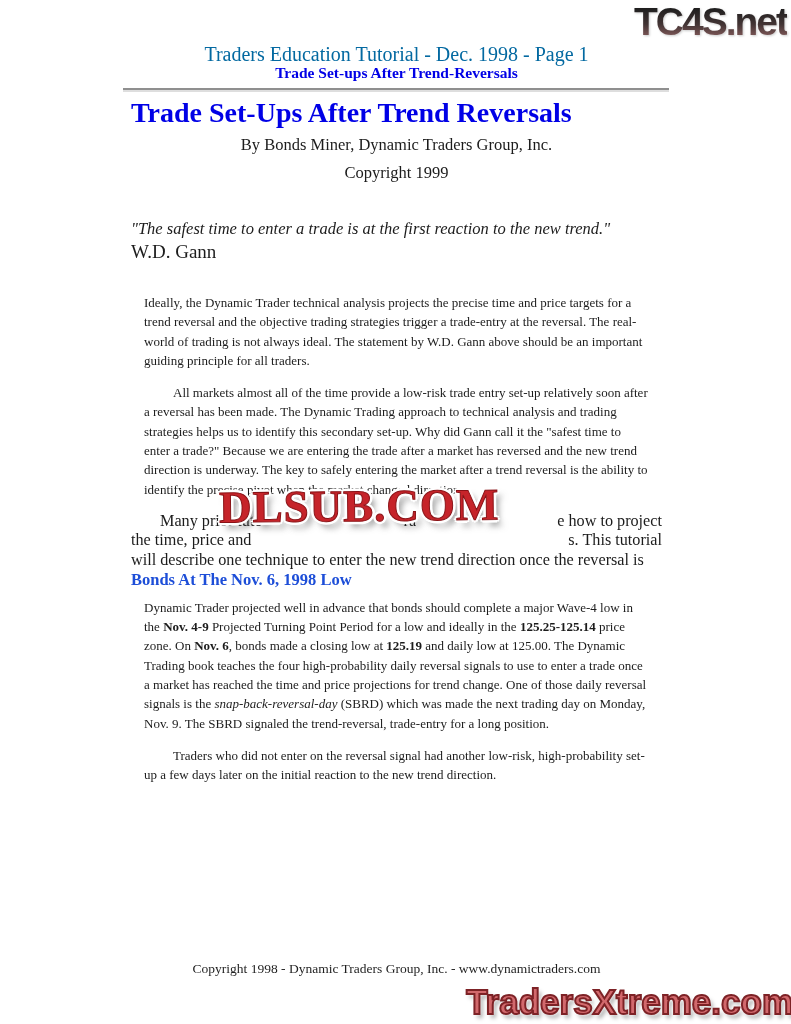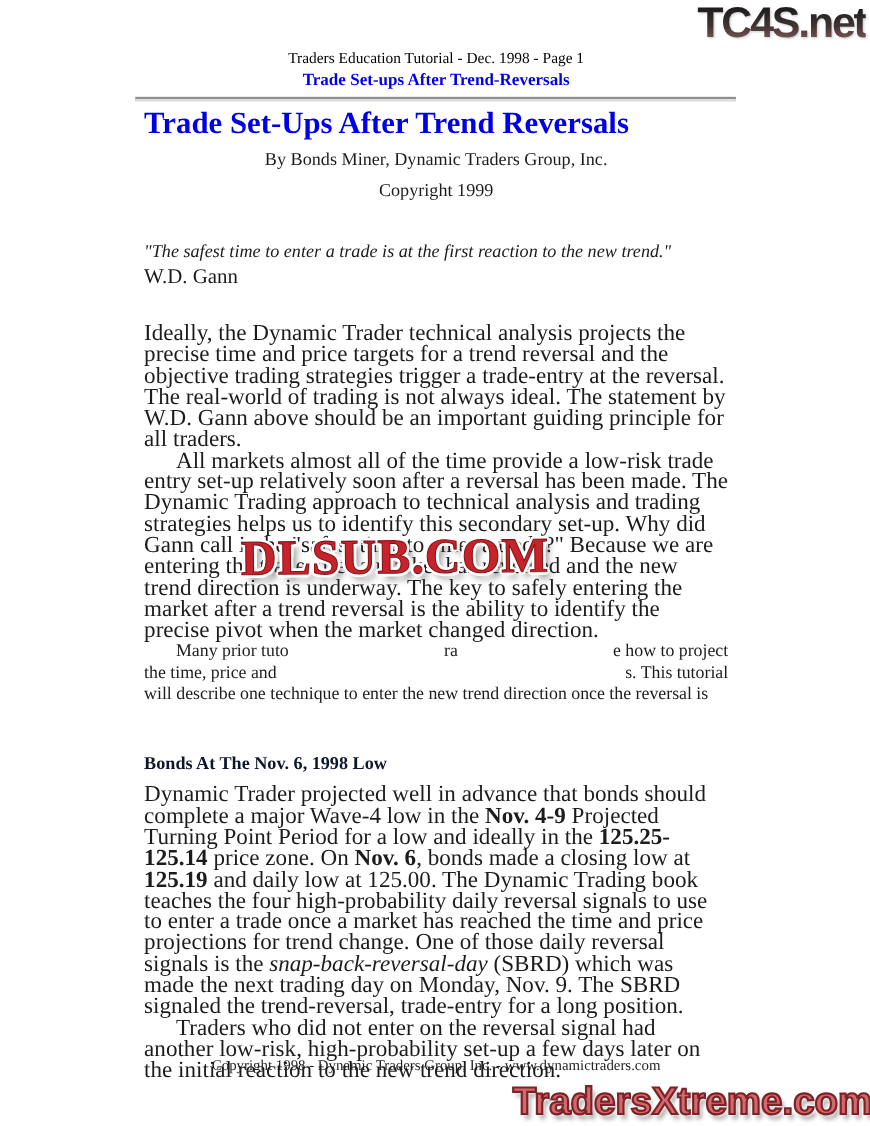--- a/index.html
+++ b/index.html
@@ -36,46 +36,46 @@
     color:#d2696d; -webkit-text-stroke:2px #7d2226;
     text-shadow:
       0 0 2px #fff, 0 0 3px #fff, 0 0 4px #fff,
       3px 4px 4px rgba(0,0,0,0.35);
   }
 
   
   .content { position:absolute; left:131px; top:0; width:531px; }
 
   .doc-header { text-align:center; padding-top:45px; }
-  .doc-header-line1 { font-size:14px; line-height:18px; color:#000000; }
+  .doc-header-line1 { font-size:20px; line-height:18px; color:#0369a1; }
   .doc-header-line2 { font-size:15.5px; line-height:18px; margin-top:1px; font-weight:bold; color:#0000e6; }
 
   .rule {
     border:none; height:2px; background:#8f8f8f;
     border-bottom:2px solid #dedede;
     margin:6px 0 0 -8px; width:546px;
   }
 
   .doc-title { margin-top:9px; text-align:left; font-size:28px; font-weight:bold; color:#0000e6; line-height:23px; }
   .byline { margin-top:11px; text-align:center; font-size:16.5px; line-height:19px; }
   .copyright-line { margin-top:9px; text-align:center; font-size:16.5px; line-height:19px; }
 
   .quote { margin-top:37px; font-style:italic; font-size:16.5px; line-height:19px; }
   .quote-attribution { margin-top:4px; font-size:19px; line-height:19px; }
 
-  .body-text p { margin:0; font-size:21px; line-height:19.3px; }
+  .body-text p { margin:13px; font-size:13px; line-height:19.3px; }
   .p-first { margin-top:32px !important; }
   .p-indent { text-indent:29px; }
 
   .p3-line { display:flex; justify-content:space-between; font-size:16.2px; line-height:19.3px; }
   .p3-line .frag { white-space:pre; }
   .p3-indent { margin-left:29px; }
   .p3-plain { font-size:16.2px; line-height:19.3px; }
 
-  .section-heading { margin-top:44px; font-size:16.5px; font-weight:bold; color:#0f172a; line-height:20px; }
+  .section-heading { font-size:16.5px; font-weight:bold; color:#1d4ed8; line-height:20px; }
   .p4 { margin-top:8px !important; }
 
   .footer-line {
     position:absolute; left:1px; top:961px; width:100%;
     text-align:center; font-size:13.5px; color:#1f1f1f;
   }
 </style>
 </head>
 <body>
 

